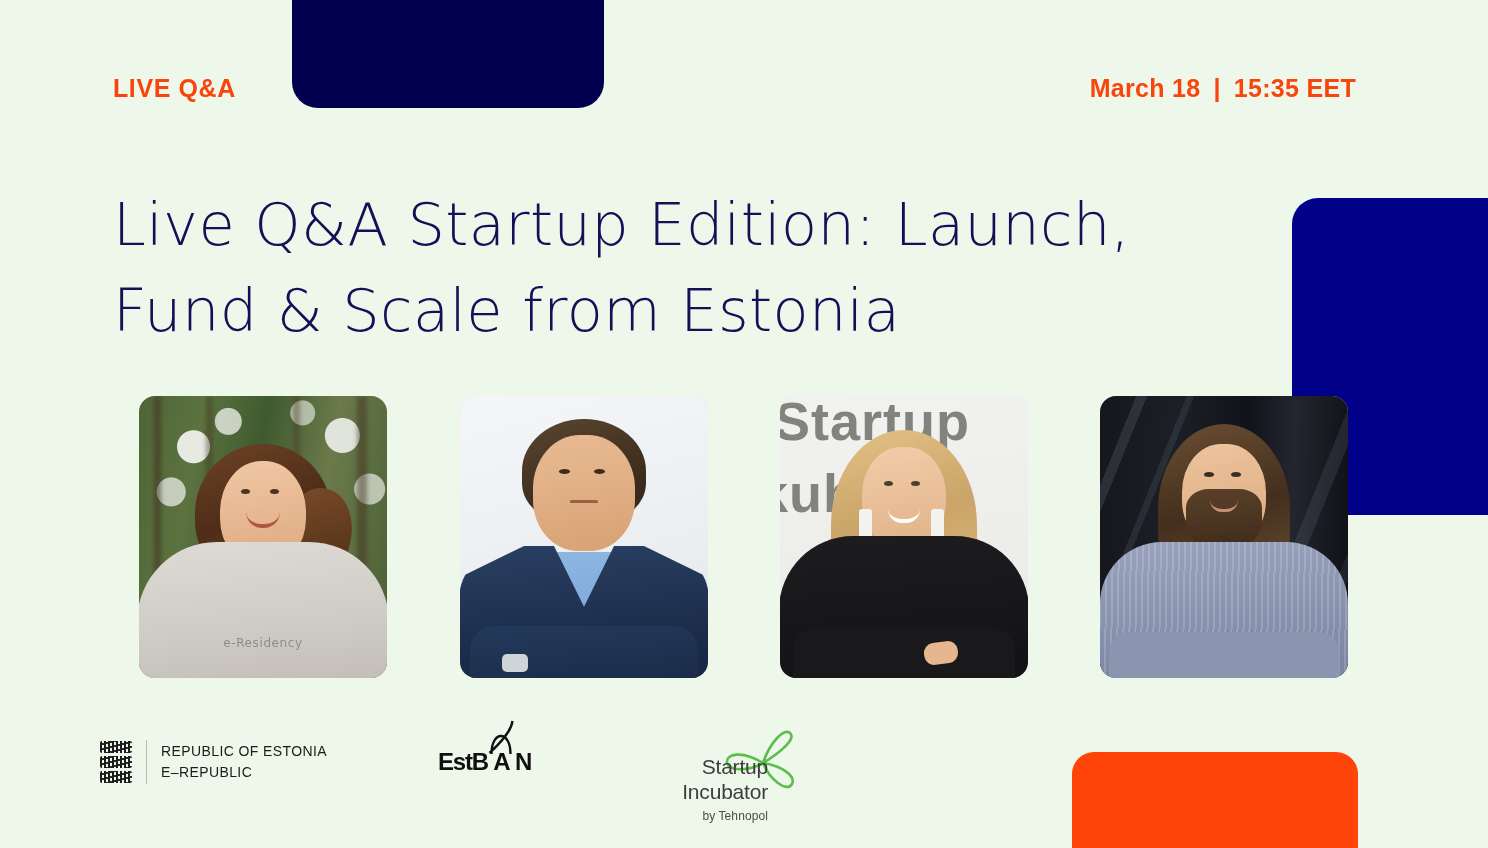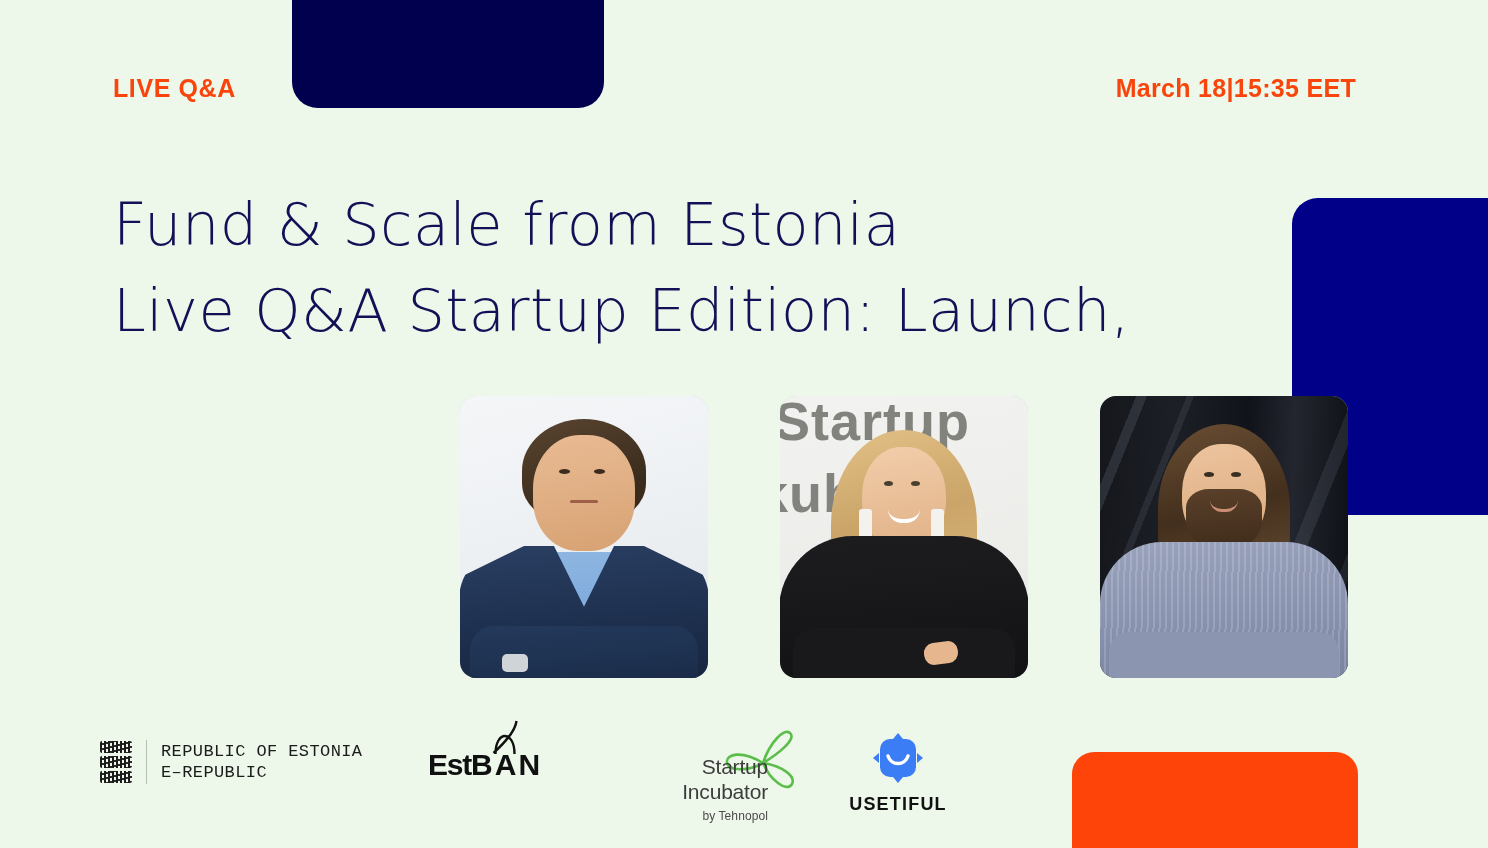--- a/index.html
+++ b/index.html
@@ -72,20 +72,21 @@
     position: absolute;
     right: 132px;
     top: 74px;
     font-size: 25px;
     font-weight: 700;
     letter-spacing: 0.3px;
     color: #F9450B;
     white-space: nowrap;
     display: flex;
     align-items: baseline;
+    gap: 13px;
   }
   .datetime .sep { font-weight: 700; }
 
   
   .headline {
     position: absolute;
     left: 113px;
     top: 182px;
     width: 1130px;
     font-family: "DejaVu Sans", sans-serif;
@@ -373,27 +374,27 @@
   }
   .lion {
     width: 32px; height: 12px;
     background:
       repeating-linear-gradient(88deg, #1c1c1c 0 2px, transparent 2px 4px),
       repeating-linear-gradient(-14deg, #2a2a2a 0 2px, transparent 2px 5px);
     border-radius: 2px;
   }
   .coat-divider { width: 1px; height: 44px; background: #b9bdb6; }
   .eres-txt {
-    font-size: 17px; line-height: 21px; color: #1b1b1b;
-    letter-spacing: .4px; font-family: Liberation Mono, monospace;
+    font-size: 14px; line-height: 21px; color: #1b1b1b;
+    letter-spacing: .4px; font-family: Liberation Sans, sans-serif;
   }
 
   .logo-estban {
-    position: absolute; left: 328px; top: 22px;
-    font-size: 30px; font-weight: 700; letter-spacing: -1.2px;
+    position: absolute; left: 338px; top: 22px;
+    font-size: 24px; font-weight: 700; letter-spacing: -1.2px;
     color: #101010; display: flex; align-items: baseline;
   }
   .estban-a {
     position: relative; display: inline-block; width: 27px; text-align: center;
   }
   .estban-a .loop {
     position: absolute; left: 50%; top: -28px; transform: translateX(-50%);
     width: 27px; height: 34px;
   }
 
@@ -429,26 +430,38 @@
 
   <div class="eyebrow">LIVE Q&amp;A</div>
 
   <div class="datetime">
     <span>March 18</span>
     <span class="sep">|</span>
     <span>15:35 EET</span>
   </div>
 
   <h1 class="headline">
+    <span class="ln">Live Q&amp;A Startup Edition: Launch,</span>
     <span class="ln">Fund &amp; Scale from Estonia</span>
-    <span class="ln">Live Q&amp;A Startup Edition: Launch,</span>
   </h1>
 
   <div class="speakers">
 
+    <div class="speaker sp1">
+      <div class="photo">
+        <div class="bg-forest"></div>
+        <div class="s1-hair"></div>
+        <div class="s1-face"></div>
+        <div class="s1-eye l"></div>
+        <div class="s1-eye r"></div>
+        <div class="s1-smile"></div>
+        <div class="s1-body"></div>
+        <div class="s1-tee">e-Residency</div>
+      </div>
+    </div>
 
     <div class="speaker sp2">
       <div class="photo">
         <div class="bg-studio"></div>
         <div class="s2-hair"></div>
         <div class="s2-face"></div>
         <div class="s2-eye l"></div>
         <div class="s2-eye r"></div>
         <div class="s2-mouth"></div>
         <div class="s2-shirt"></div>
@@ -527,27 +540,16 @@
           <path d="M43 39 C 62 42, 76 52, 72 60 C 67 69, 50 56, 43 39 Z"></path>
         </g>
       </svg>
       <div class="inc-txt">
         <div class="inc-l1">Startup</div>
         <div class="inc-l2">Incubator</div>
         <div class="inc-l3">by Tehnopol</div>
       </div>
     </div>
 
-    <div class="logo-usetiful">
-      <svg class="use-mark" viewBox="0 0 52 52">
-        <path d="M26 1 L31 7 L21 7 Z" fill="#3B7DF5"></path>
-        <path d="M26 51 L31 45 L21 45 Z" fill="#3B7DF5"></path>
-        <path d="M1 26 L7 21 L7 31 Z" fill="#3B7DF5"></path>
-        <path d="M51 26 L45 21 L45 31 Z" fill="#3B7DF5"></path>
-        <rect x="8" y="7" width="36" height="38" rx="10" fill="#3B7DF5"></rect>
-        <path d="M16 24 C 19 34, 33 34, 36 24" fill="none" stroke="#FFFFFF" stroke-width="3.4" stroke-linecap="round"></path>
-      </svg>
-      <div class="use-txt">USETIFUL</div>
-    </div>
 
   </div>
 
 </div>
 
 </body></html>

